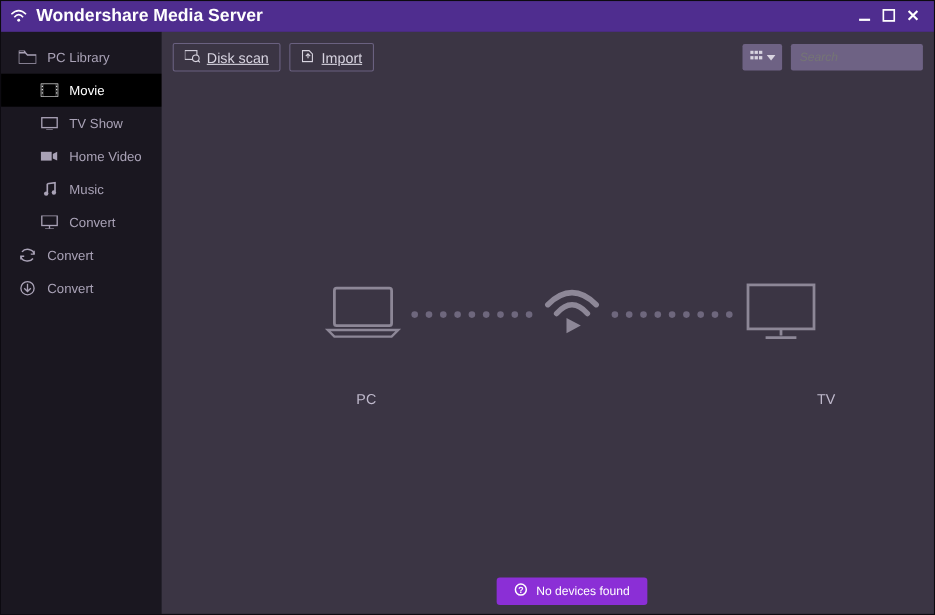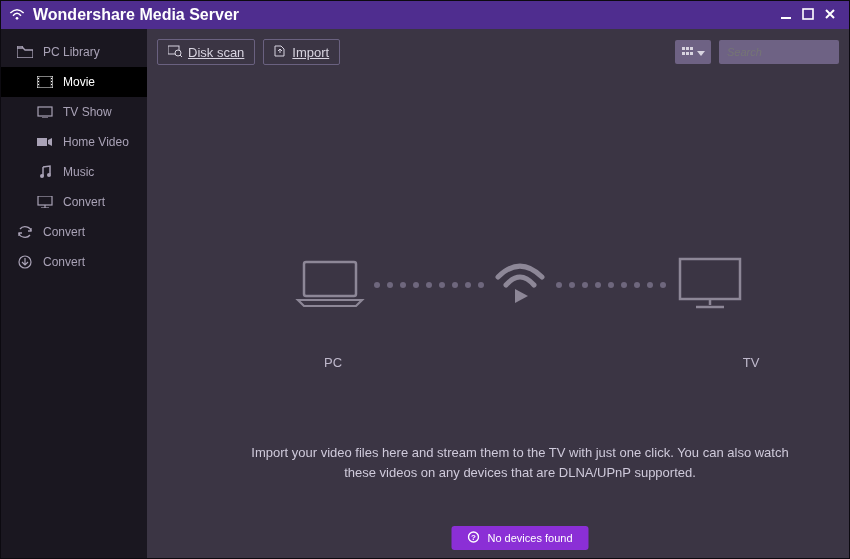--- a/index.html
+++ b/index.html
@@ -246,21 +246,20 @@
               <rect x="6" y="4" width="60" height="40" stroke="#8d8797" stroke-width="2.5" fill="none"></rect>
               <line x1="36" y1="44" x2="36" y2="50" stroke="#8d8797" stroke-width="2.5"></line>
               <line x1="22" y1="52" x2="50" y2="52" stroke="#8d8797" stroke-width="2.5"></line>
             </svg>
           </span>
         </div>
 
         <div class="caption" style="left:112px;">PC</div>
         <div class="caption" style="left:530px;">TV</div>
 
-        <div class="msg">Import your video files here and stream them to the TV with just one click. You can also watch these videos on any devices that are DLNA/UPnP supported.</div>
 
         <div class="statusbtn">
           <span>
             <svg width="12" height="12" viewBox="0 0 12 12">
                 <circle cx="6" cy="6" r="5" stroke="#fff" fill="none" stroke-width="1.4"></circle>
                 <text x="6" y="9" text-anchor="middle" font-size="8" fill="#fff" font-weight="bold">?</text>
               </svg>
           </span>
           <span>No devices found</span>
         </div>

